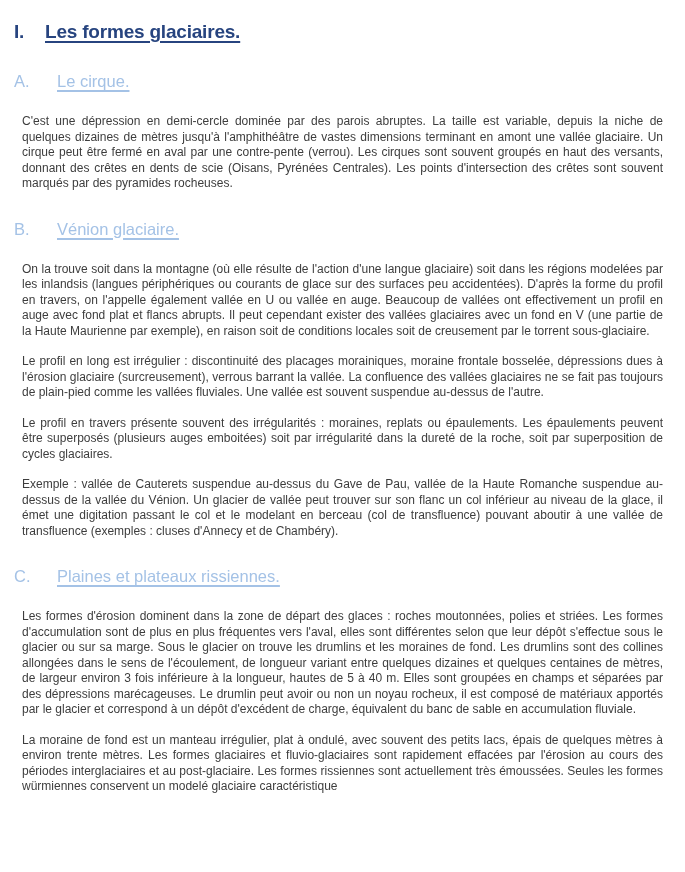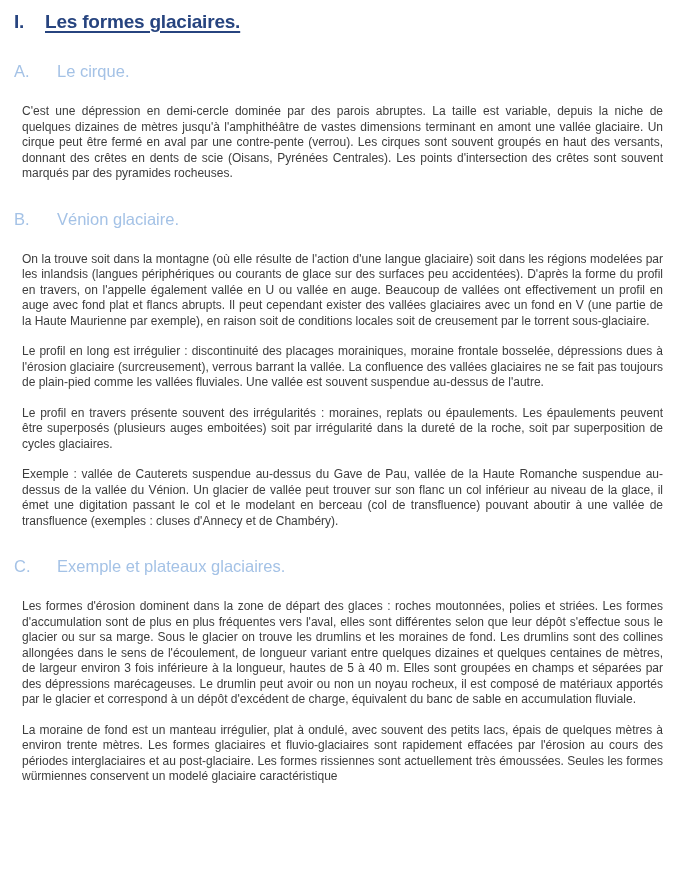--- a/index.html
+++ b/index.html
@@ -11,21 +11,21 @@
   html,body{margin:0;padding:0;}
   body{
     width:685px;height:872px;
     background:var(--page-bg);
     font-family:"Liberation Sans","DejaVu Sans",sans-serif;
     overflow:hidden;
   }
   .page{
     box-sizing:border-box;
     width:685px;height:872px;
-    padding:8px 22px 0 22px;
+    padding:18px 22px 0 22px;
   }
   .doc-title{
     color:var(--title-color);
     font-size:19px;
     font-weight:bold;
     margin:2px 0 0 -8px;
     line-height:24px;
     letter-spacing:-0.2px;
   }
   .doc-title .num{
@@ -42,20 +42,21 @@
     font-size:16.5px;
     font-weight:400;
     margin:26px 0 22px -8px;
     line-height:22px;
   }
   .sec-heading .num{
     display:inline-block;
     width:43px;
   }
   .sec-heading .txt{
+    text-decoration:underline;
     text-decoration-thickness:1.5px;
     text-underline-offset:3px;
   }
   .para{
     color:var(--body-color);
     font-size:12px;
     line-height:15.5px;
     text-align:justify;
     margin:0 0 15px 0;
   }
@@ -81,19 +82,19 @@
       <span class="num">B.</span><span class="txt">Vénion glaciaire.</span>
     </div>
     <p class="para">On la trouve soit dans la montagne (où elle résulte de l'action d'une langue glaciaire) soit dans les régions modelées par les inlandsis (langues périphériques ou courants de glace sur des surfaces peu accidentées). D'après la forme du profil en travers, on l'appelle également vallée en U ou vallée en auge. Beaucoup de vallées ont effectivement un profil en auge avec fond plat et flancs abrupts. Il peut cependant exister des vallées glaciaires avec un fond en V (une partie de la Haute Maurienne par exemple), en raison soit de conditions locales soit de creusement par le torrent sous-glaciaire.</p>
     <p class="para">Le profil en long est irrégulier : discontinuité des placages morainiques, moraine frontale bosselée, dépressions dues à l'érosion glaciaire (surcreusement), verrous barrant la vallée. La confluence des vallées glaciaires ne se fait pas toujours de plain-pied comme les vallées fluviales. Une vallée est souvent suspendue au-dessus de l'autre.</p>
     <p class="para">Le profil en travers présente souvent des irrégularités : moraines, replats ou épaulements. Les épaulements peuvent être superposés (plusieurs auges emboitées) soit par irrégularité dans la dureté de la roche, soit par superposition de cycles glaciaires.</p>
     <p class="para">Exemple : vallée de Cauterets suspendue au-dessus du Gave de Pau, vallée de la Haute Romanche suspendue au-dessus de la vallée du Vénion. Un glacier de vallée peut trouver sur son flanc un col inférieur au niveau de la glace, il émet une digitation passant le col et le modelant en berceau (col de transfluence) pouvant aboutir à une vallée de transfluence (exemples : cluses d'Annecy et de Chambéry).</p>
   </section>
 
   <section>
     <div class="sec-heading">
-      <span class="num">C.</span><span class="txt">Exemple et plateaux glaciaires.</span>
+      <span class="num">C.</span><span class="txt">Plaines et plateaux rissiennes.</span>
     </div>
     <p class="para">Les formes d'érosion dominent dans la zone de départ des glaces : roches moutonnées, polies et striées. Les formes d'accumulation sont de plus en plus fréquentes vers l'aval, elles sont différentes selon que leur dépôt s'effectue sous le glacier ou sur sa marge. Sous le glacier on trouve les drumlins et les moraines de fond. Les drumlins sont des collines allongées dans le sens de l'écoulement, de longueur variant entre quelques dizaines et quelques centaines de mètres, de largeur environ 3 fois inférieure à la longueur, hautes de 5 à 40 m. Elles sont groupées en champs et séparées par des dépressions marécageuses. Le drumlin peut avoir ou non un noyau rocheux, il est composé de matériaux apportés par le glacier et correspond à un dépôt d'excédent de charge, équivalent du banc de sable en accumulation fluviale.</p>
     <p class="para">La moraine de fond est un manteau irrégulier, plat à ondulé, avec souvent des petits lacs, épais de quelques mètres à environ trente mètres. Les formes glaciaires et fluvio-glaciaires sont rapidement effacées par l'érosion au cours des périodes interglaciaires et au post-glaciaire. Les formes rissiennes sont actuellement très émoussées. Seules les formes würmiennes conservent un modelé glaciaire caractéristique</p>
   </section>
 
 </div>
 
 </body></html>

